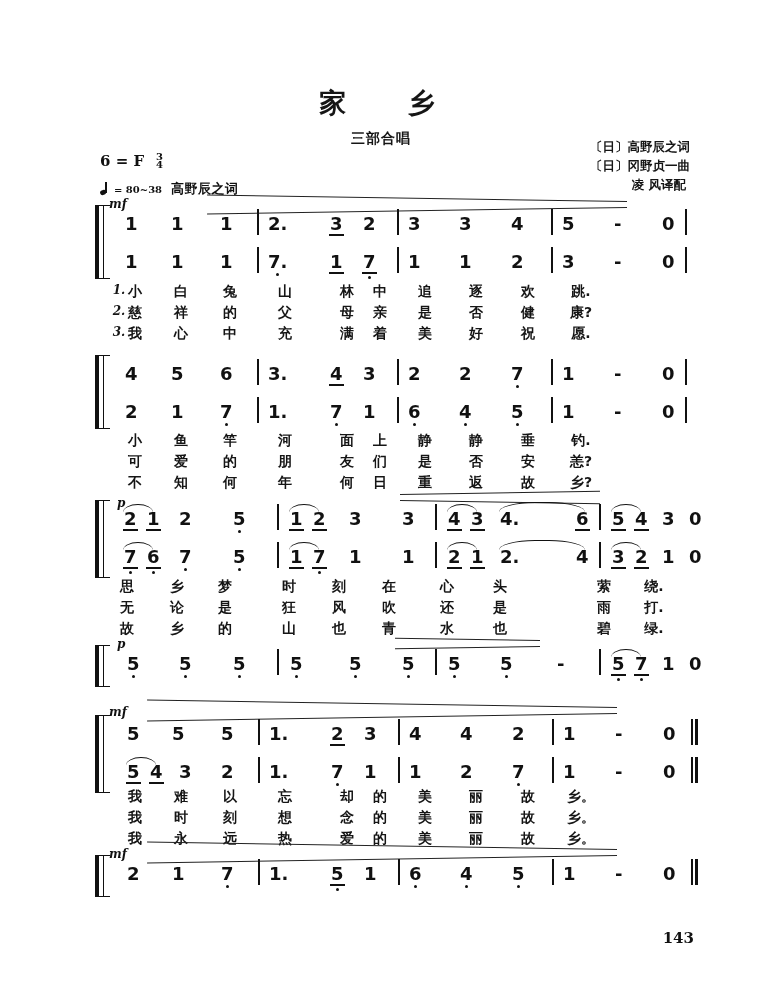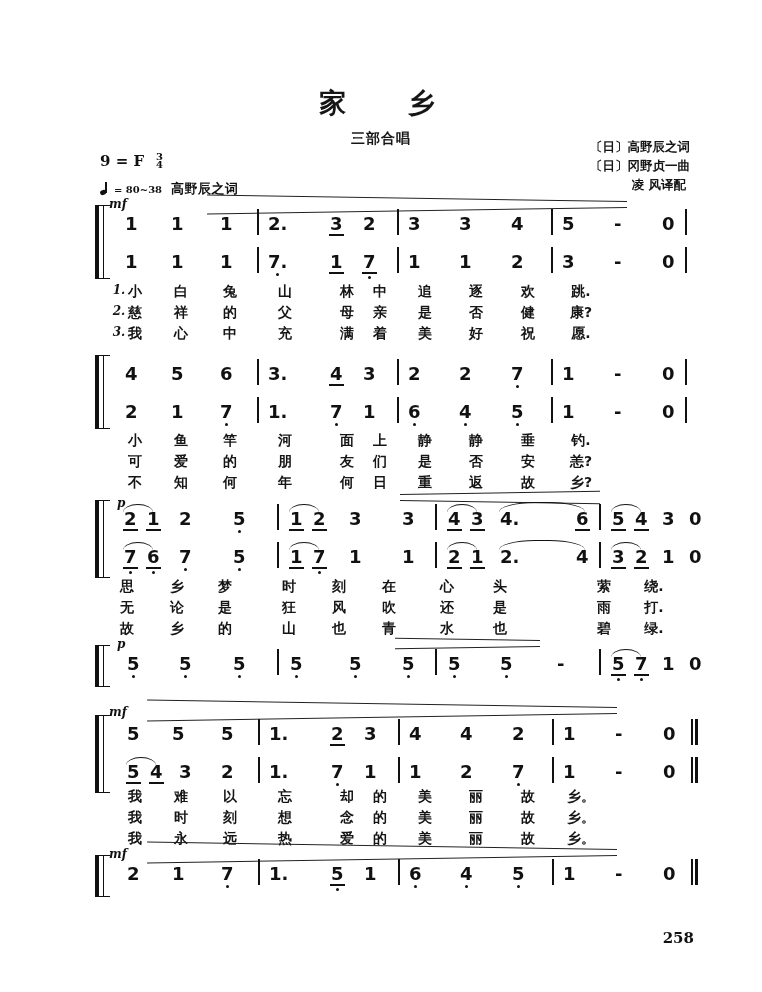--- a/index.html
+++ b/index.html
@@ -178,21 +178,21 @@
   <div class="title">家 乡</div>
   <div class="subtitle">三部合唱</div>
 
   <div class="credits">
     <div class="credit-line">〔日〕高野辰之词</div>
     <div class="credit-line">〔日〕冈野贞一曲</div>
     <div class="credit-line indent">凌  风译配</div>
   </div>
 
   <div class="keyblock">
-    <span>9 = F</span>
+    <span>6 = F</span>
     <span class="timesig">
       <span>3</span>
       <span>4</span>
     </span>
   </div>
 
   <div class="tempoblock">
     <span class="quarter-note"></span>
     <span class="tempo-val">= 80~38</span>
     <span class="tempo-words">高野辰之词</span>
@@ -637,15 +637,15 @@
         <div class="note" style="left:498px;">-</div>
         <div class="note" style="left:546px;">0</div>
         <div class="endbar" style="left:574px;">
             <span class="b1"></span>
             <span class="b2"></span>
           </div>
       </div>
     </div>
   </div>
 
-  <div class="pagenum">258</div>
+  <div class="pagenum">143</div>
 
 </div>
 
 </body></html>

